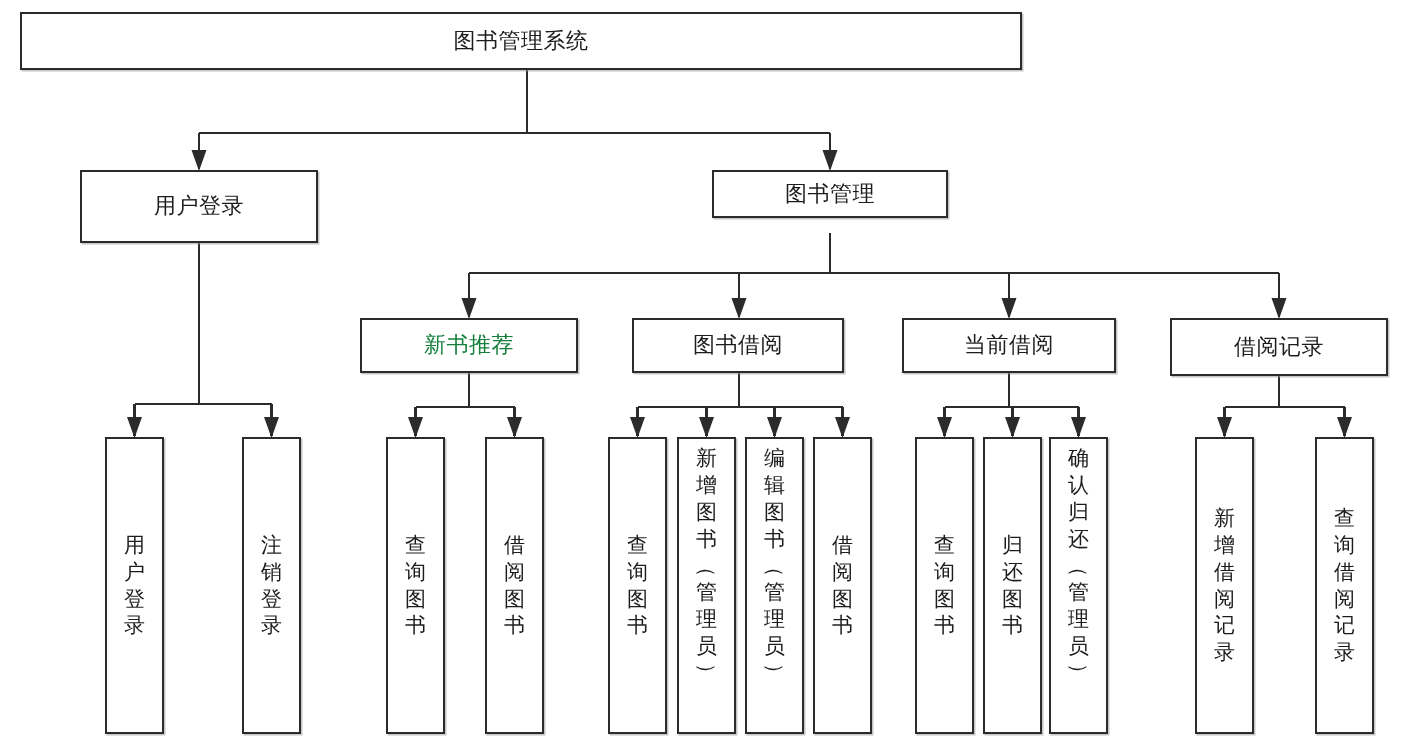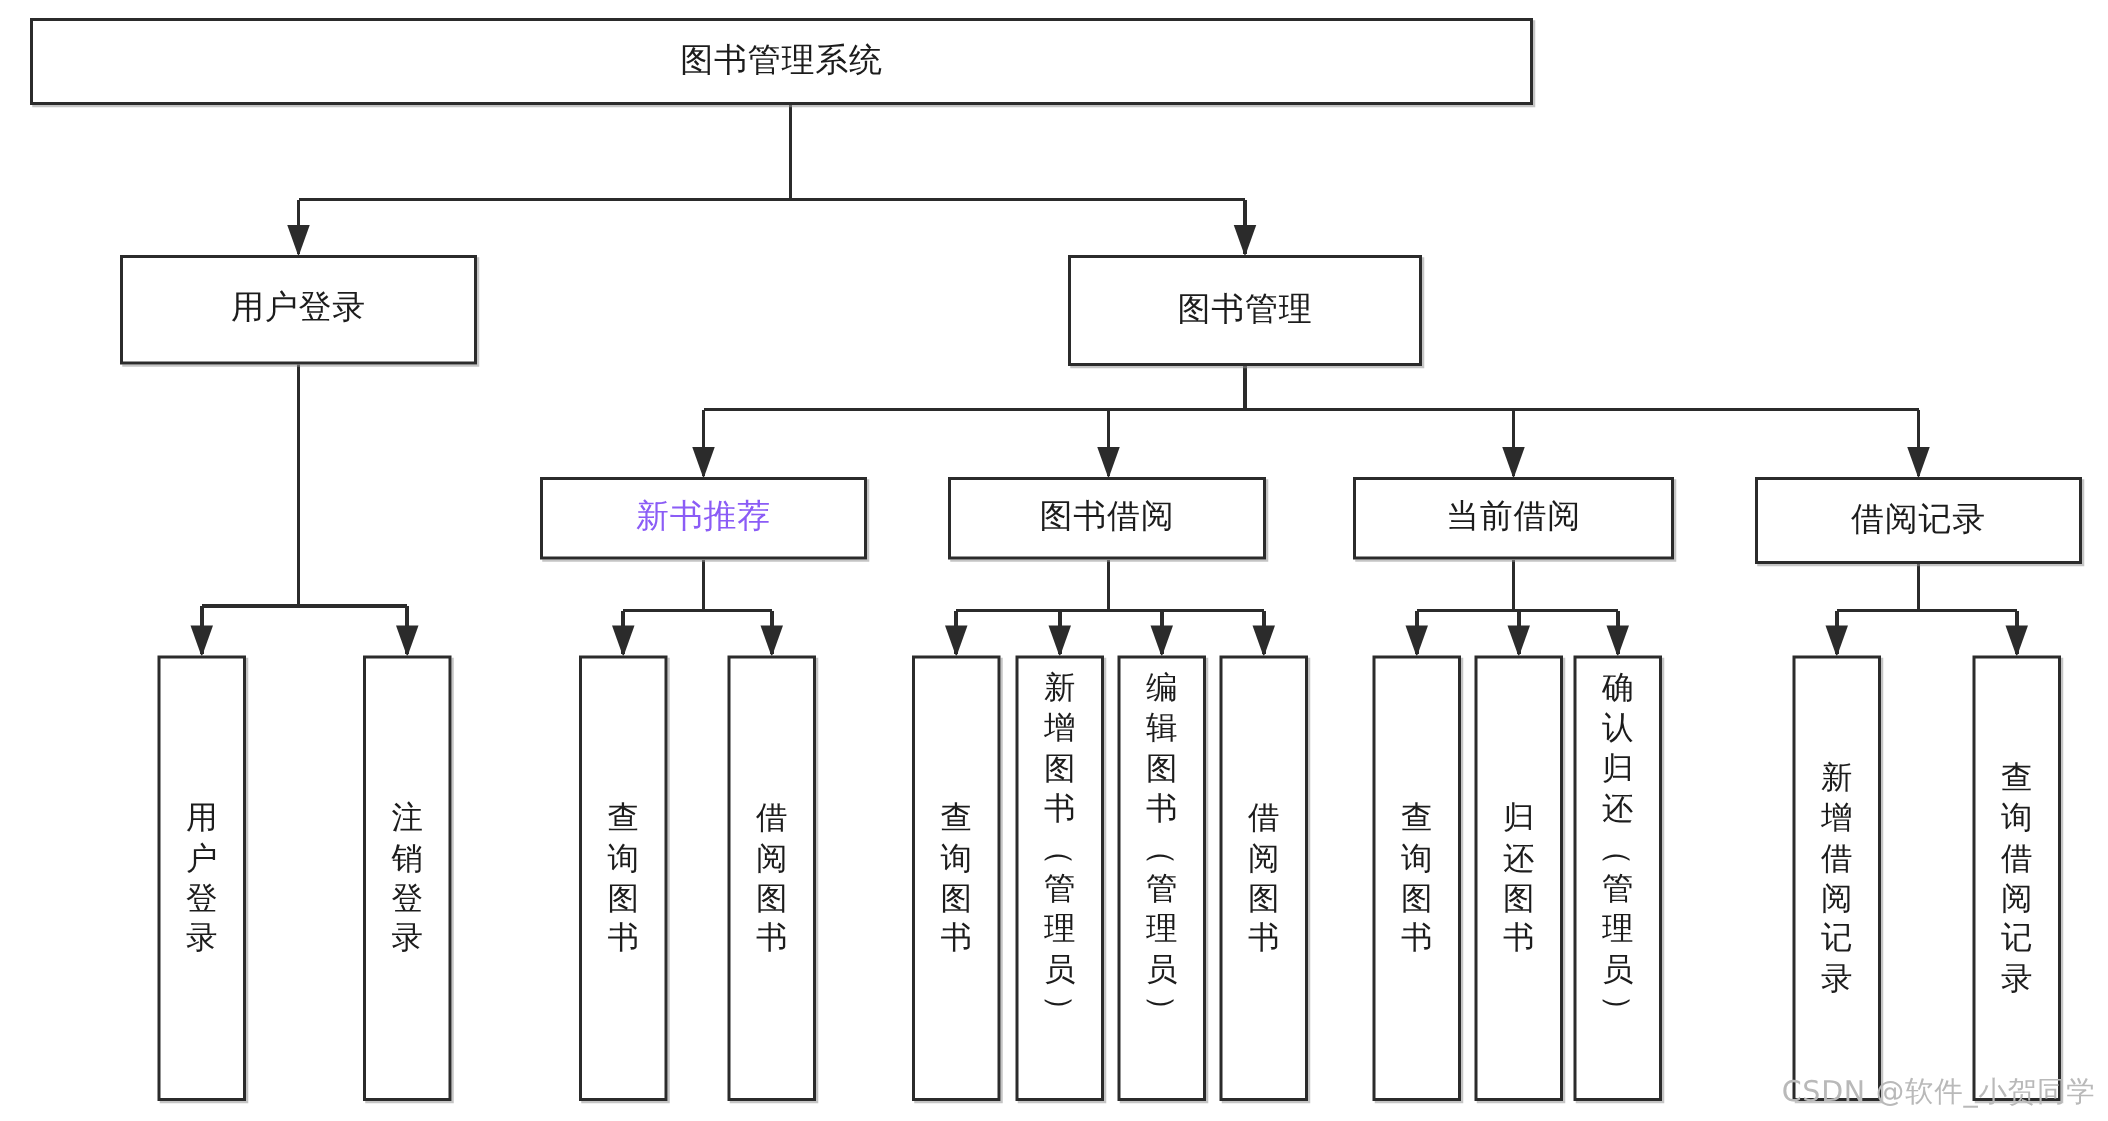--- a/index.html
+++ b/index.html
@@ -141,25 +141,25 @@
       <line x1="1344.5" y1="407" x2="1344.5" y2="436" stroke="#2b2b2b" stroke-width="2.6" shape-rendering="crispEdges"></line>
       <path d="M 1337 417 L 1352 417 L 1344.5 438 Z" fill="#2b2b2b"></path>
     </svg>
   <div id="node-layer">
       <div class="node-box" style="left: 20px; top: 12px; width: 1002px; height: 58px; border-color: rgb(43, 43, 43); background: rgb(255, 255, 255);">
         <div class="node-label-h" style="color: rgb(28, 28, 28);">图书管理系统</div>
       </div>
       <div class="node-box" style="left: 80px; top: 170px; width: 238px; height: 73px; border-color: rgb(43, 43, 43); background: rgb(255, 255, 255);">
         <div class="node-label-h" style="color: rgb(28, 28, 28);">用户登录</div>
       </div>
-      <div class="node-box" style="left: 712px; top: 170px; width: 236px; height: 74px; border-color: rgb(43, 43, 43); background: rgb(255, 255, 255);">
+      <div class="node-box" style="left: 712px; top: 170px; width: 236px; height: 48px; border-color: rgb(43, 43, 43); background: rgb(255, 255, 255);">
         <div class="node-label-h" style="color: rgb(28, 28, 28);">图书管理</div>
       </div>
       <div class="node-box" style="left: 360px; top: 318px; width: 218px; height: 55px; border-color: rgb(43, 43, 43); background: rgb(255, 255, 255);">
-        <div class="node-label-h" style="color: #8b5cf6;">新书推荐</div>
+        <div class="node-label-h" style="color: #15803d;">新书推荐</div>
       </div>
       <div class="node-box" style="left: 632px; top: 318px; width: 212px; height: 55px; border-color: rgb(43, 43, 43); background: rgb(255, 255, 255);">
         <div class="node-label-h" style="color: rgb(28, 28, 28);">图书借阅</div>
       </div>
       <div class="node-box" style="left: 902px; top: 318px; width: 214px; height: 55px; border-color: rgb(43, 43, 43); background: rgb(255, 255, 255);">
         <div class="node-label-h" style="color: rgb(28, 28, 28);">当前借阅</div>
       </div>
       <div class="node-box" style="left: 1170px; top: 318px; width: 218px; height: 58px; border-color: rgb(43, 43, 43); background: rgb(255, 255, 255);">
         <div class="node-label-h" style="color: rgb(28, 28, 28);">借阅记录</div>
       </div>
@@ -280,14 +280,13 @@
         <div class="node-label-v" style="color: rgb(28, 28, 28);">
           <span class="vchar">查</span>
           <span class="vchar">询</span>
           <span class="vchar">借</span>
           <span class="vchar">阅</span>
           <span class="vchar">记</span>
           <span class="vchar">录</span>
         </div>
       </div>
     </div>
-  <div id="watermark">CSDN @软件_小贺同学</div>
 </div>
 
 </body></html>

